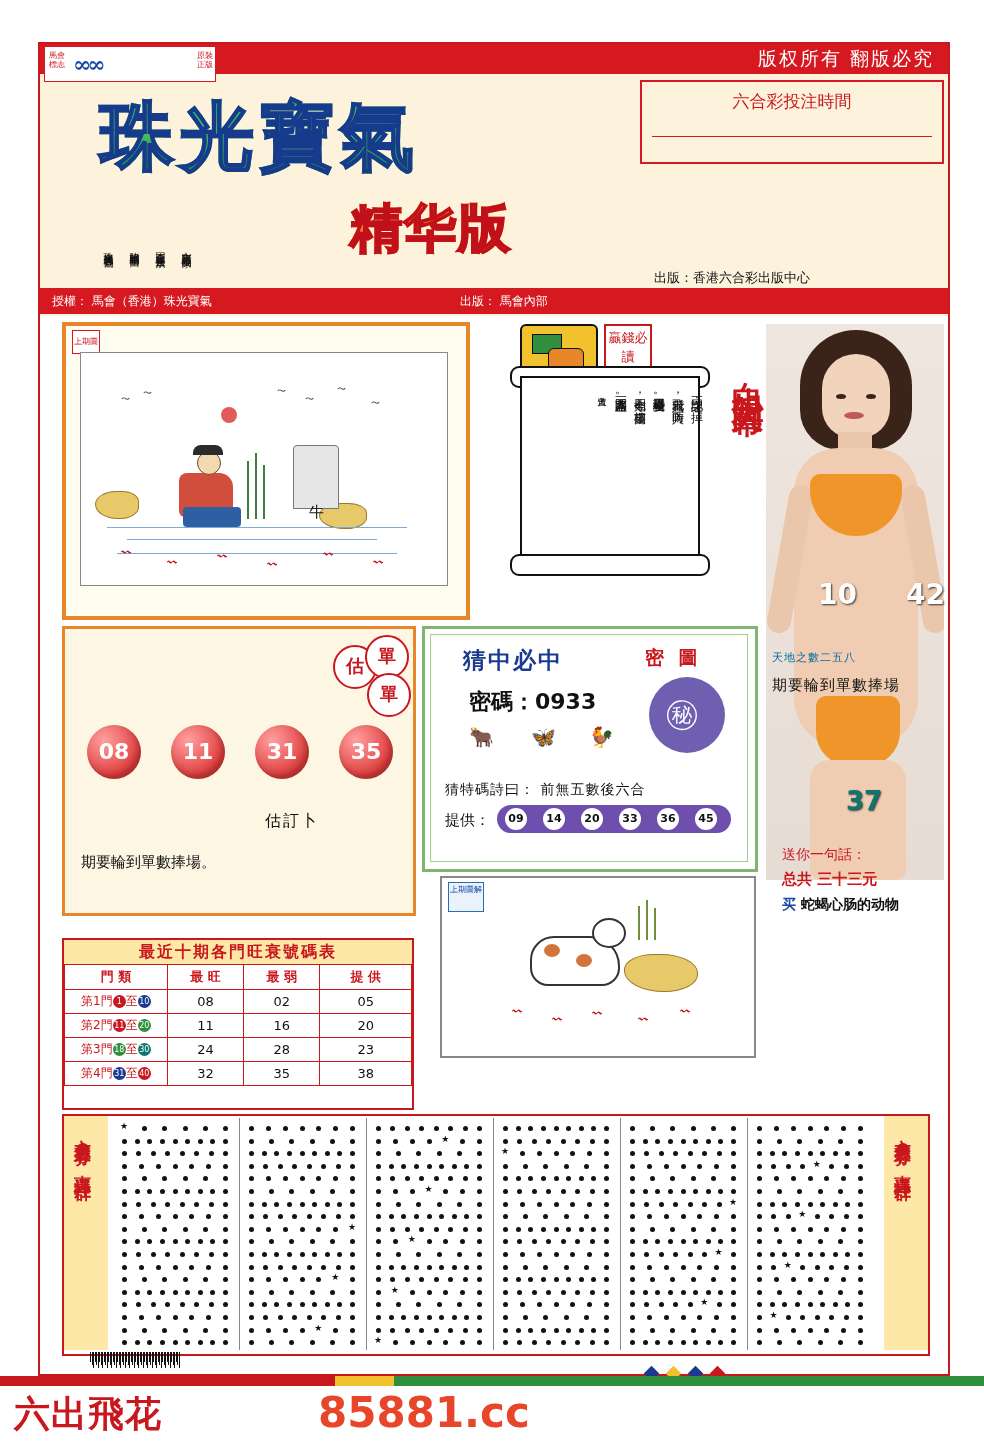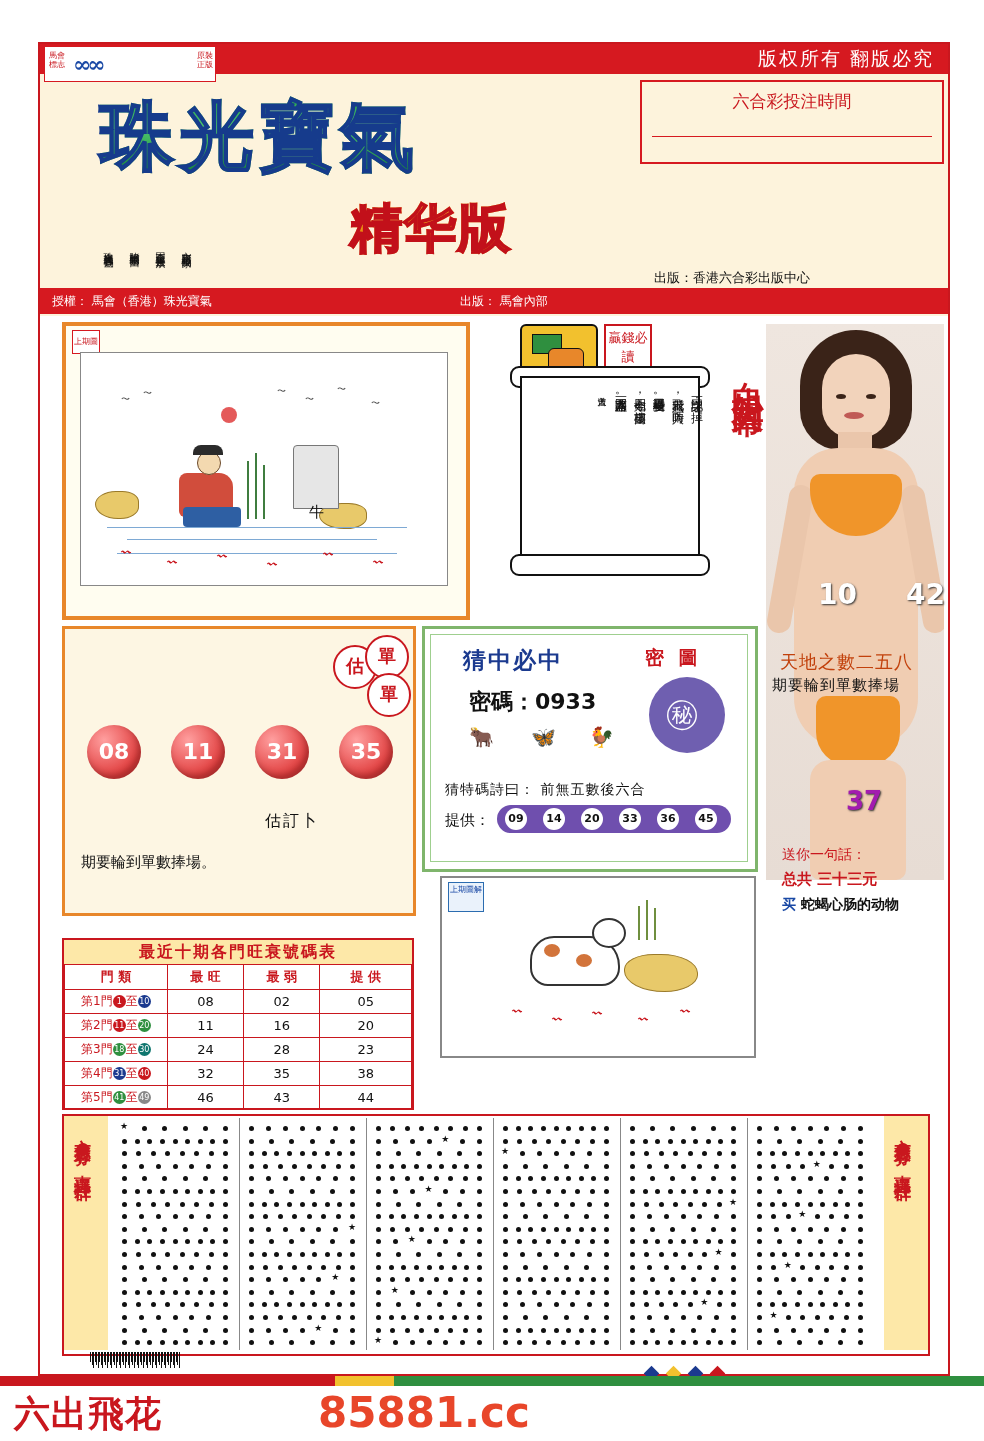--- a/index.html
+++ b/index.html
@@ -81,22 +81,22 @@
   .g-neck{position:absolute;left:72px;top:108px;width:34px;height:26px;background:#eac6ab;}
   .g-torso{position:absolute;left:28px;top:124px;width:124px;height:300px;background:#f0cdb2;border-radius:44px 44px 50px 50px;}
   .g-top{position:absolute;left:44px;top:150px;width:92px;height:62px;background:#f0952a;border-radius:10px 10px 46px 46px;}
   .g-bottom{position:absolute;left:50px;top:372px;width:84px;height:70px;background:#f0952a;border-radius:10px 10px 34px 34px;}
   .g-arm{position:absolute;width:24px;height:150px;background:#eac6ab;border-radius:12px;}
   .g-legs{position:absolute;left:44px;top:436px;width:96px;height:120px;background:#f0cdb2;border-radius:20px 20px 10px 10px;}
   .ttl-vert{position:absolute;left:686px;top:40px;writing-mode:vertical-rl;text-orientation:upright;font-size:32px;font-weight:bold;color:#c9171e;letter-spacing:6px;font-family:"DejaVu Serif",serif;
     text-shadow:1px 1px 0 #fff;}
   .num-a{position:absolute;left:778px;top:262px;font-size:28px;color:#fff;font-weight:bold;text-shadow:1px 1px 2px #333;}
   .num-b{position:absolute;left:866px;top:262px;font-size:28px;color:#fff;font-weight:bold;text-shadow:1px 1px 2px #333;}
-  .num-c{position:absolute;left:806px;top:470px;font-size:26px;color:#a21caf;font-weight:bold;text-shadow:1px 1px 2px #333;}
-  .gtxt1{position:absolute;left:732px;top:334px;font-size:18px;color:#c2410c;letter-spacing:1px;margin-left:8px;}
+  .num-c{position:absolute;left:806px;top:470px;font-size:26px;color:#0f766e;font-weight:bold;text-shadow:1px 1px 2px #333;}
+  .gtxt1{position:absolute;left:732px;top:334px;font-size:11px;color:#0369a1;letter-spacing:1px;}
   .gtxt2{position:absolute;left:732px;top:360px;font-size:15px;color:#111;letter-spacing:1px;}
   .gtxt3{position:absolute;left:742px;top:530px;font-size:14px;color:#c9171e;}
   .gtxt4{position:absolute;left:742px;top:554px;font-size:15px;color:#c9171e;font-weight:bold;}
   .gtxt5{position:absolute;left:742px;top:580px;font-size:14px;color:#111;font-weight:bold;}
   .gtxt5 .b{color:#1a49a5;}
 
   
   .supply{position:absolute;left:22px;top:310px;width:348px;height:284px;border:3px solid #e8872a;background:#fdf6e3;}
   .supply-hd{position:absolute;left:16px;top:14px;width:300px;height:44px;background:#1b3a8f;border:2px solid #111;}
   .supply-hd span{position:absolute;left:10px;top:6px;font-size:28px;color:#fff;font-weight:bold;font-family:"DejaVu Serif",serif;letter-spacing:2px;}
@@ -388,28 +388,20 @@
             <td>28</td>
             <td>23</td>
           </tr>
           <tr>
             <td class="first">
               <span>第4門</span><span class="mini" style="background:#1b3a8f">31</span>至<span class="mini" style="background:#c9171e">40</span>
             </td>
             <td>32</td>
             <td>35</td>
             <td>38</td>
-          </tr>
-          <tr>
-            <td class="first">
-              <span>第5門</span><span class="mini" style="background:#2f8f3f">41</span>至<span class="mini" style="background:#888">49</span>
-            </td>
-            <td>46</td>
-            <td>43</td>
-            <td>44</td>
           </tr>
         </tbody>
           </table>
       </div>
 
       <div class="strip">
         <div class="side" style="left:0">
           <div class="v">六合彩券●惠澤社群</div>
         </div>
         <div class="side" style="right:0">

